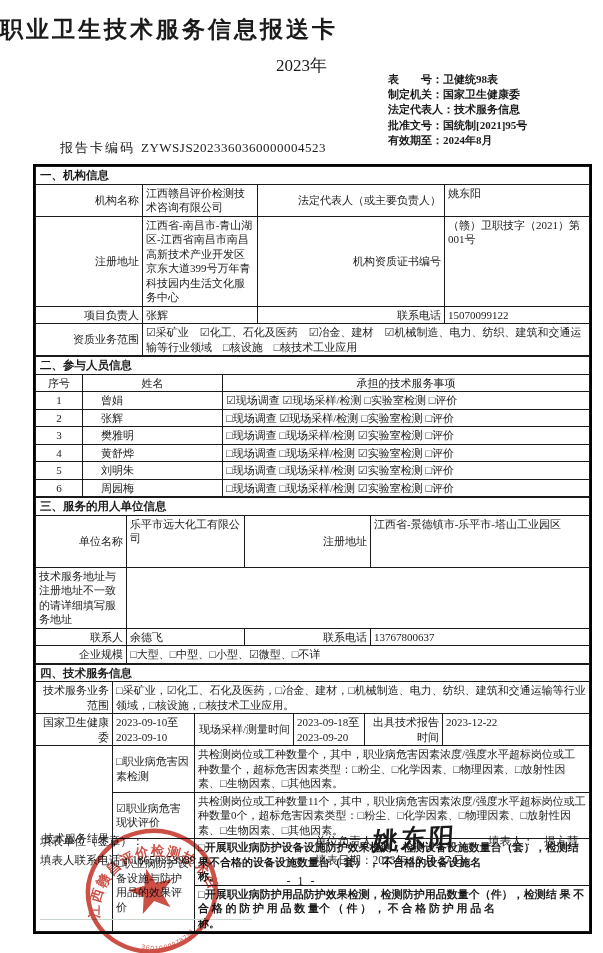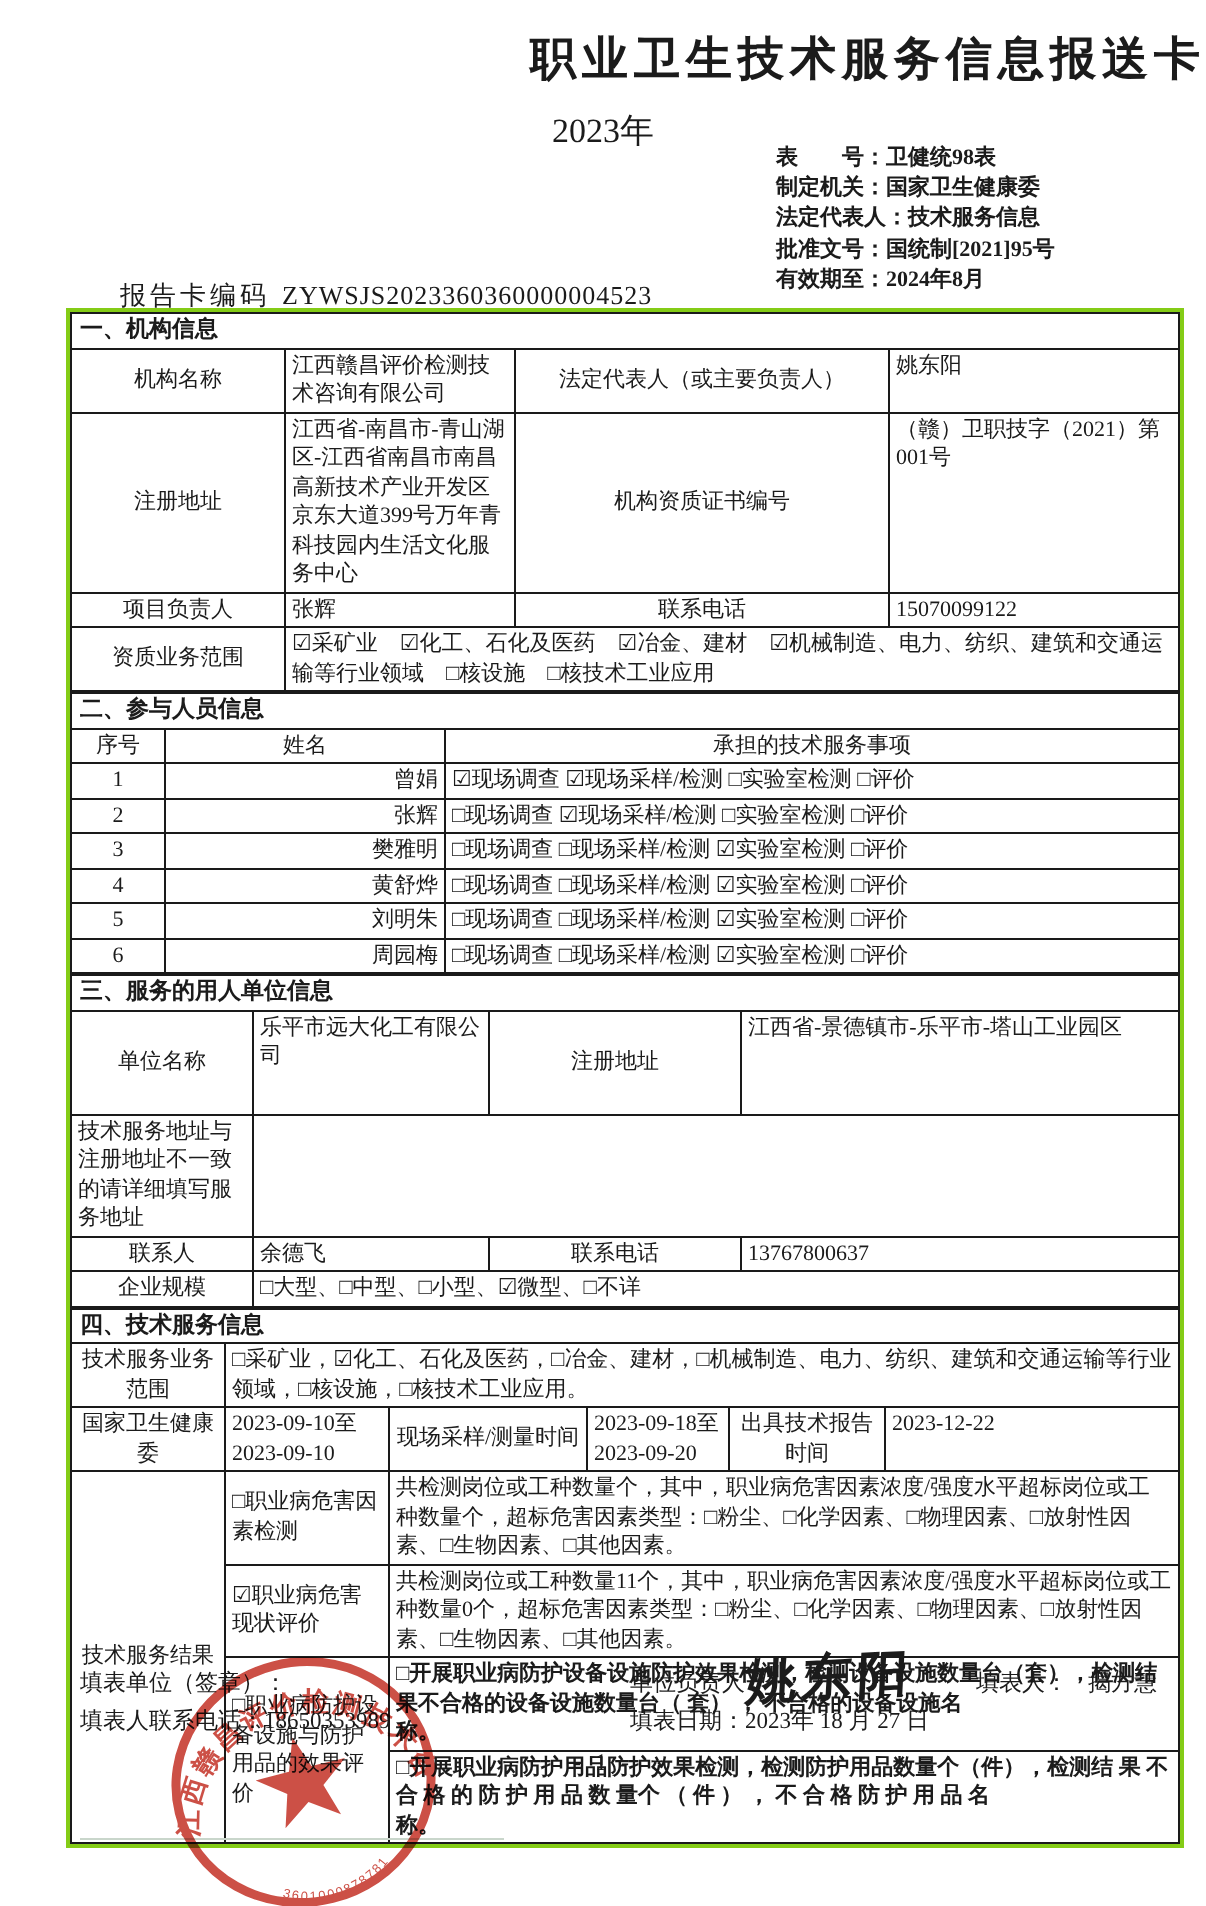--- a/index.html
+++ b/index.html
@@ -1,37 +1,37 @@
 <!DOCTYPE html>
 <html><head>
 <meta charset="utf-8">
 <style>
   html,body{margin:0;padding:0;background:#fff;}
   .page{position:relative;width:603px;height:953px;background:#ffffff;overflow:hidden;
         font-family:"Liberation Serif",serif;color:#1b1b1b;}
-  .doc-title{position:absolute;top:14px;left:0;width:603px;text-align:right;
+  .doc-title{position:absolute;top:14px;left:0;width:603px;text-align:left;
              font-family:"Liberation Sans",sans-serif;font-weight:bold;font-size:23px;letter-spacing:3px;}
   .doc-year{position:absolute;top:54px;left:0;width:603px;text-align:center;font-size:17px;}
   .meta-block{position:absolute;top:72px;left:388px;font-size:11px;line-height:15.2px;font-weight:600;}
   .meta-line{white-space:nowrap;}
   .report-code{position:absolute;top:139px;left:60px;font-size:13px;letter-spacing:0.5px;}
   .report-code .lbl{letter-spacing:2px;margin-right:6px;}
 
-  .doc-table{position:absolute;top:154px;left:33px;width:555px;border:2px solid #84cc16;}
+  .doc-table{position:absolute;top:164px;left:33px;width:555px;border:2px solid #000000;}
   table{border-collapse:collapse;width:100%;table-layout:fixed;}
   td{border:1px solid #1a1a1a;padding:1px 3px;font-size:11px;line-height:14.5px;
      vertical-align:middle;overflow:hidden;}
   .sec-title{font-family:"Liberation Sans",sans-serif;font-weight:bold;font-size:11.5px;
              text-align:left;padding-left:4px;}
-  .lab{text-align:center;}
+  .lab{text-align:right;}
   .val{text-align:left;vertical-align:top;}
   .mid{vertical-align:middle;}
   .ctr{text-align:center;}
   .pre{white-space:pre-wrap;font-weight:bold;}
-  .nm{padding-left:4px;text-align:right;}
+  .nm{padding-left:18px;}
 
   .footer-row1{position:absolute;top:834px;left:40px;width:540px;font-size:11.5px;}
   .footer-row2{position:absolute;top:853px;left:40px;width:540px;font-size:11.5px;}
   .f-unit{position:absolute;left:0;top:0;}
   .f-head{position:absolute;left:275px;top:0;}
   .f-sign{position:absolute;left:333px;top:-12px;font-size:25px;font-weight:600;
           transform:rotate(-3deg) skewX(-6deg);letter-spacing:3px;}
   .f-person{position:absolute;left:448px;top:0;}
   .f-phone{position:absolute;left:0;top:0;}
   .f-date{position:absolute;left:275px;top:0;}

